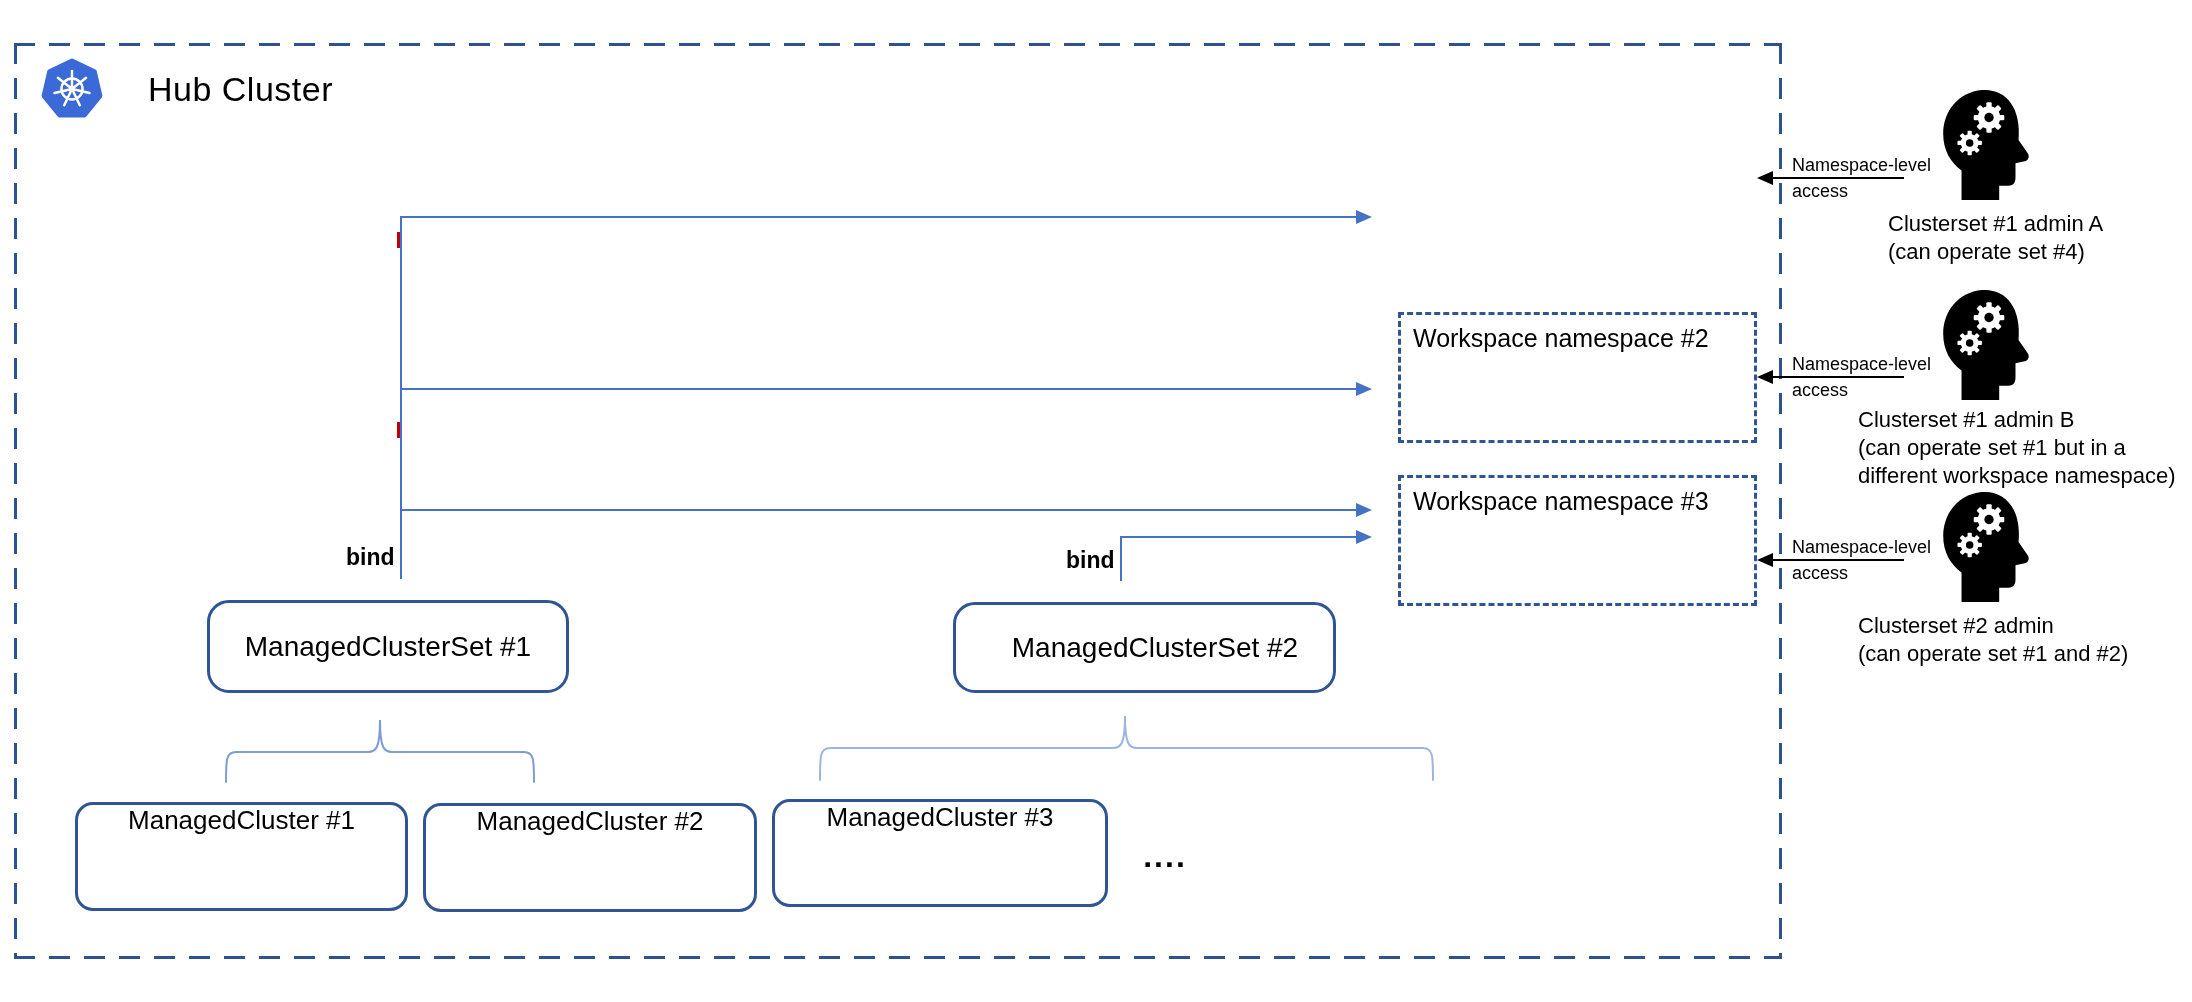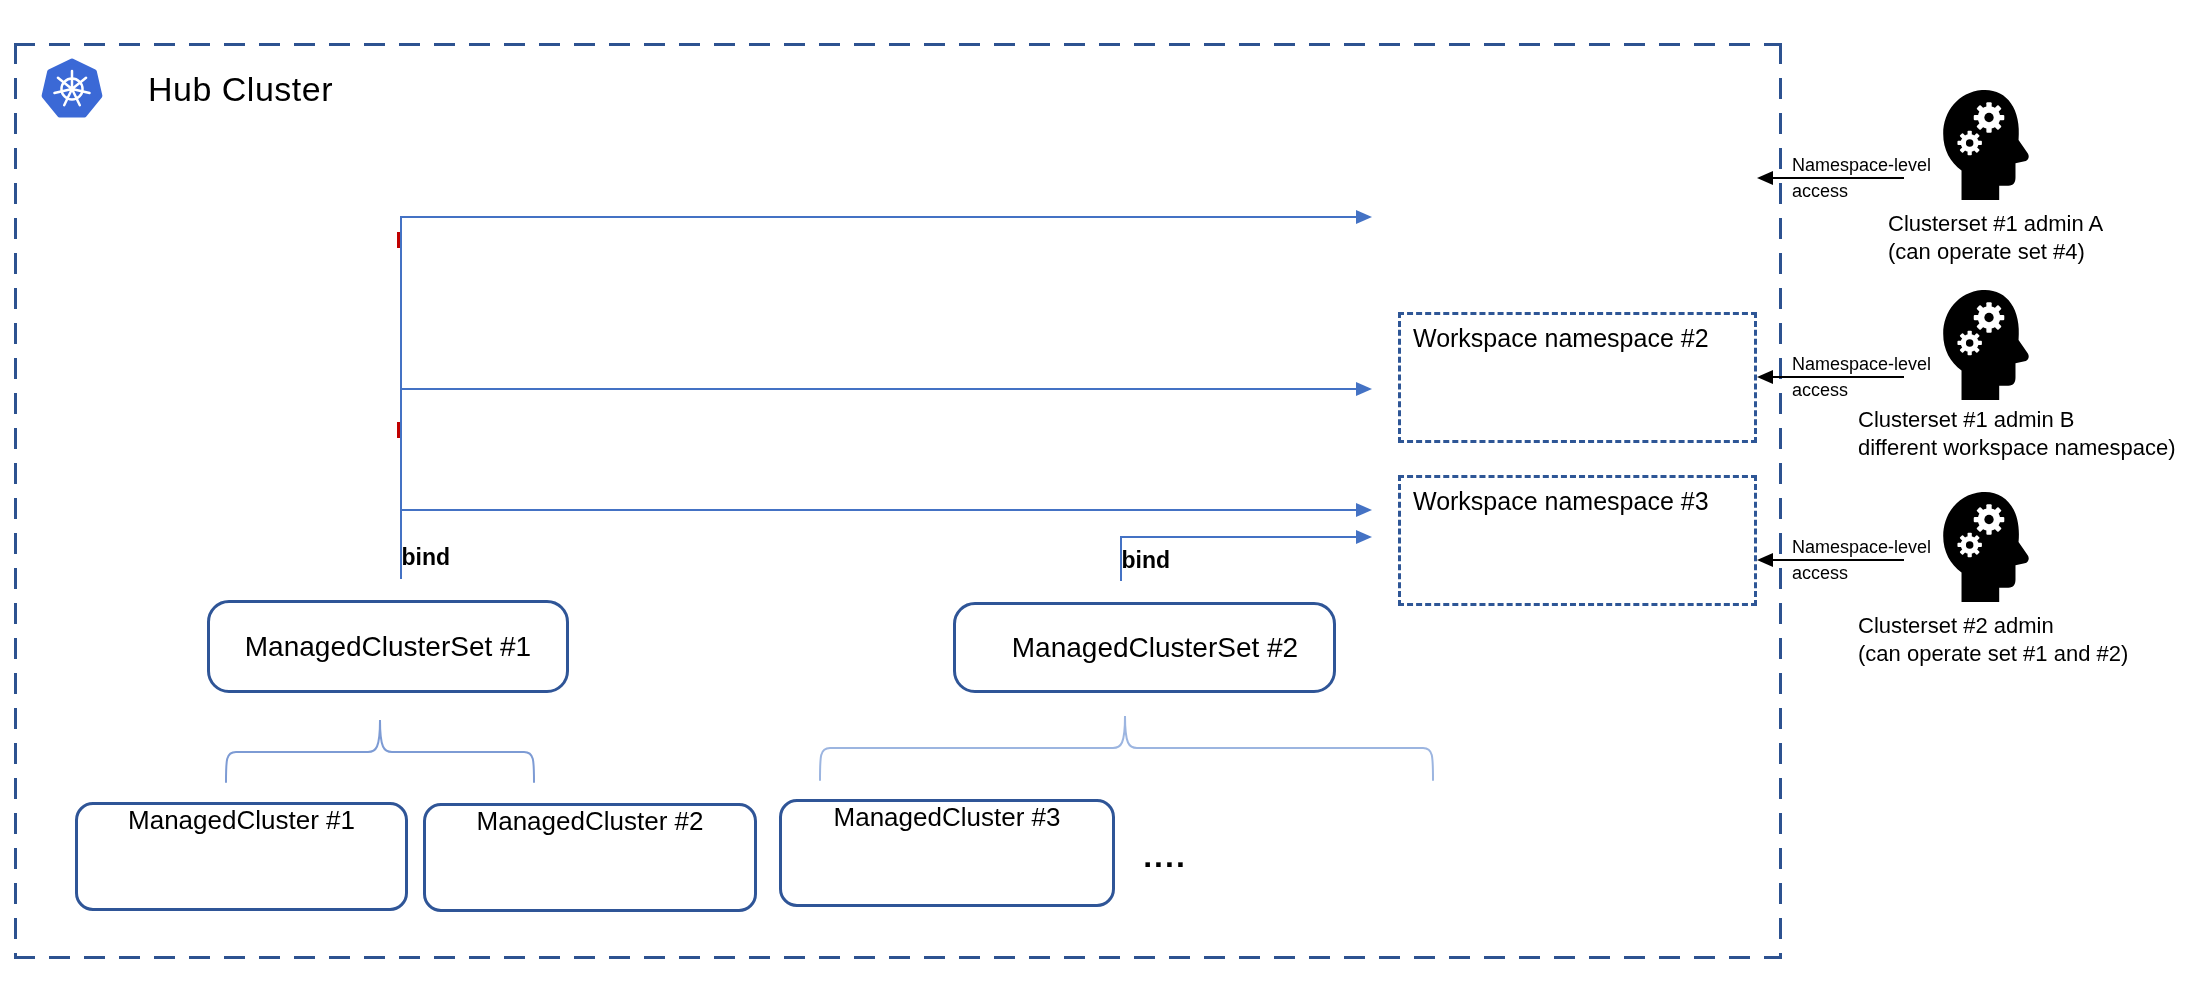--- a/index.html
+++ b/index.html
@@ -12,21 +12,21 @@
   .dash-v{position:absolute;width:3px;background:repeating-linear-gradient(to bottom,#2d5290 0 21px,transparent 21px 35px);}
   .hub-title{position:absolute;left:148px;top:70px;font-size:34px;letter-spacing:.5px;}
   
   .ws-box{position:absolute;left:1398px;width:353px;height:125px;border:3px dashed #2e5696;background:#fff;}
   .ws-label{position:absolute;left:12px;top:9px;font-size:25px;}
   
   .h-line{position:absolute;height:2px;background:#4472c4;}
   .v-line{position:absolute;width:2px;background:#4472c4;}
   .arrow-right{position:absolute;width:0;height:0;border-top:7px solid transparent;border-bottom:7px solid transparent;border-left:16px solid #4472c4;}
   .red-tick{position:absolute;width:3px;height:16px;background:#c00000;}
-  .bind-label{position:absolute;width:104px;text-align:right;font-size:23px;font-weight:bold;}
+  .bind-label{position:absolute;width:104px;text-align:left;font-size:23px;font-weight:bold;}
   
   .set-box{position:absolute;border:3px solid #2f5597;border-radius:22px;background:#fff;
     display:flex;align-items:center;justify-content:center;font-size:28px;}
   .cluster-box{position:absolute;border:3px solid #2f5597;border-radius:18px;background:#fff;
     display:flex;align-items:flex-start;justify-content:center;font-size:26px;}
   .ellipsis{position:absolute;left:1118px;top:838px;width:94px;text-align:center;font-size:32px;font-weight:bold;letter-spacing:2px;}
   .brace{position:absolute;}
   
   .ns-access{position:absolute;left:1757px;width:160px;height:50px;}
   .ns-access .shaft{position:absolute;left:13px;top:22px;width:134px;height:2px;background:#000;}
@@ -103,21 +103,21 @@
   <svg class="brace" style="left:814px;top:710px;" width="625" height="72" viewBox="0 0 625 72">
     <path d="M6 70 C6 46 6 38 16 38 L299 38 C307 38 311 34 311 6 C311 34 315 38 323 38 L609 38 C619 38 619 46 619 70" fill="none" stroke="#9cb5e0" stroke-width="2" stroke-linecap="round"></path>
   </svg>
 
   <div class="cluster-box" style="left:75px;top:802px;width:327px;height:103px;">
     <span>ManagedCluster #1</span>
   </div>
   <div class="cluster-box" style="left:423px;top:803px;width:328px;height:103px;">
     <span>ManagedCluster #2</span>
   </div>
-  <div class="cluster-box" style="left:772px;top:799px;width:330px;height:102px;margin-left:7px;">
+  <div class="cluster-box" style="left:772px;top:799px;width:330px;height:102px;">
     <span>ManagedCluster #3</span>
   </div>
   <div class="ellipsis">....</div>
 
   <div class="ns-access" style="top:155px;">
     <div class="head"></div>
     <div class="shaft"></div>
     <div class="l1">Namespace-level</div>
     <div class="l2">access</div>
   </div>
@@ -181,20 +181,21 @@
         <rect x="-2.6" y="-15" width="5.2" height="30" rx="1" transform="rotate(45)"></rect>
         <rect x="-2.6" y="-15" width="5.2" height="30" rx="1" transform="rotate(90)"></rect>
         <rect x="-2.6" y="-15" width="5.2" height="30" rx="1" transform="rotate(135)"></rect>
         <circle r="11"></circle>
       </g>
       <circle r="4.6" fill="#000"></circle>
     </g>
   </svg>
   <div class="admin-caption" style="left:1858px;top:406px;">
     <div>Clusterset #1 admin B</div>
+    <div>(can operate set #1 but in a</div>
     <div>different workspace namespace)</div>
   </div>
 
   <svg class="admin-icon" style="top:490px;" width="104" height="112" viewBox="0 0 100 110">
     <path d="M44 2 C21 4 6 23 6 45 C6 61 13 73 24 81 L24 110 L61 110 L61 96 L70 96 C75 96 77 93 77 88 L77 74 L86 72 C90 71 91 67 89 64 L80 51 C83 19 67 0 44 2 Z" fill="#000"></path>
     <g transform="translate(51,29)">
       <g fill="#fff">
         <rect x="-2.6" y="-15" width="5.2" height="30" rx="1"></rect>
         <rect x="-2.6" y="-15" width="5.2" height="30" rx="1" transform="rotate(45)"></rect>
         <rect x="-2.6" y="-15" width="5.2" height="30" rx="1" transform="rotate(90)"></rect>

